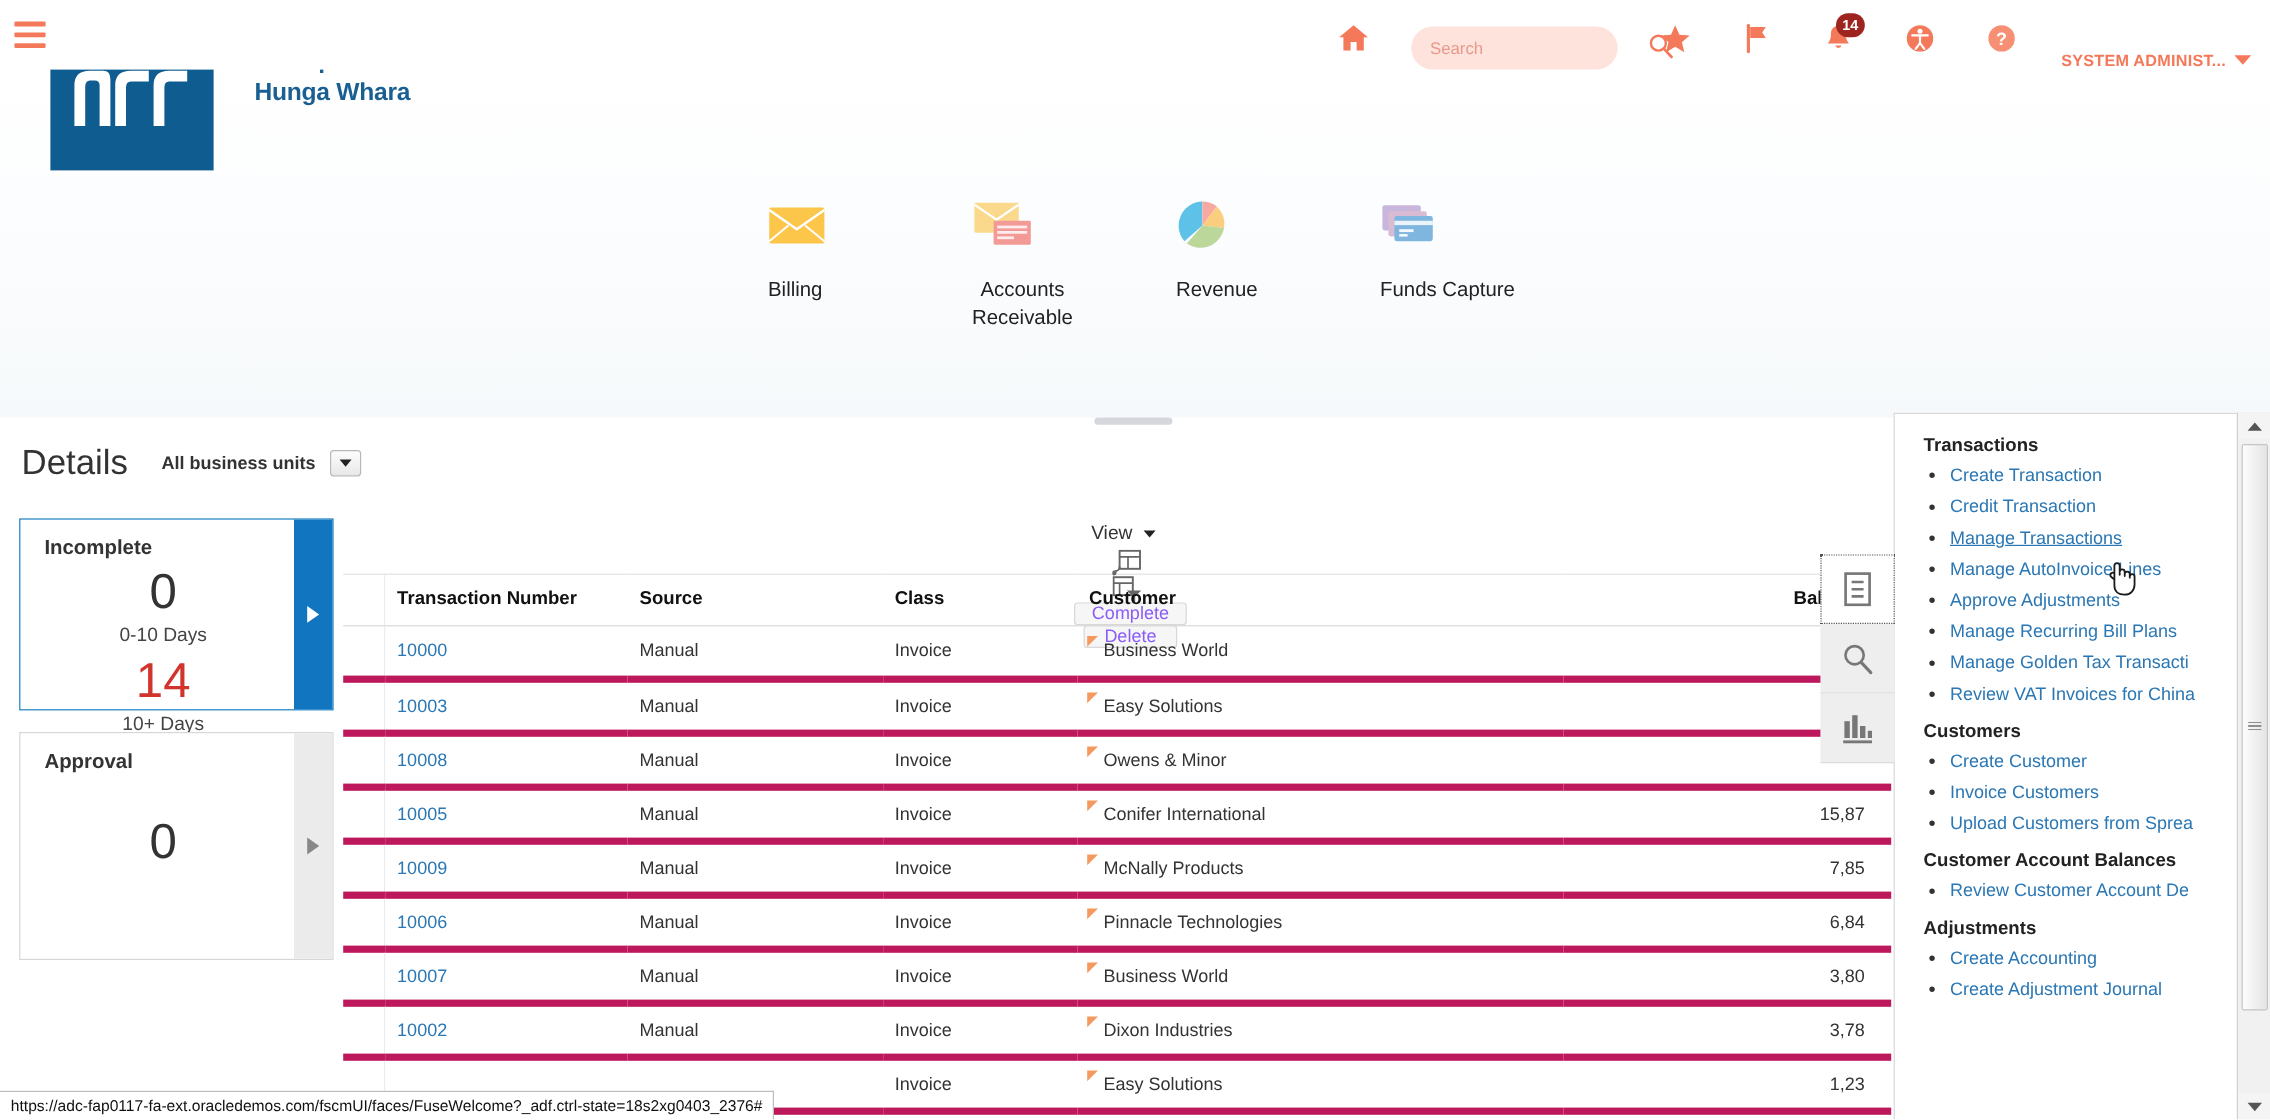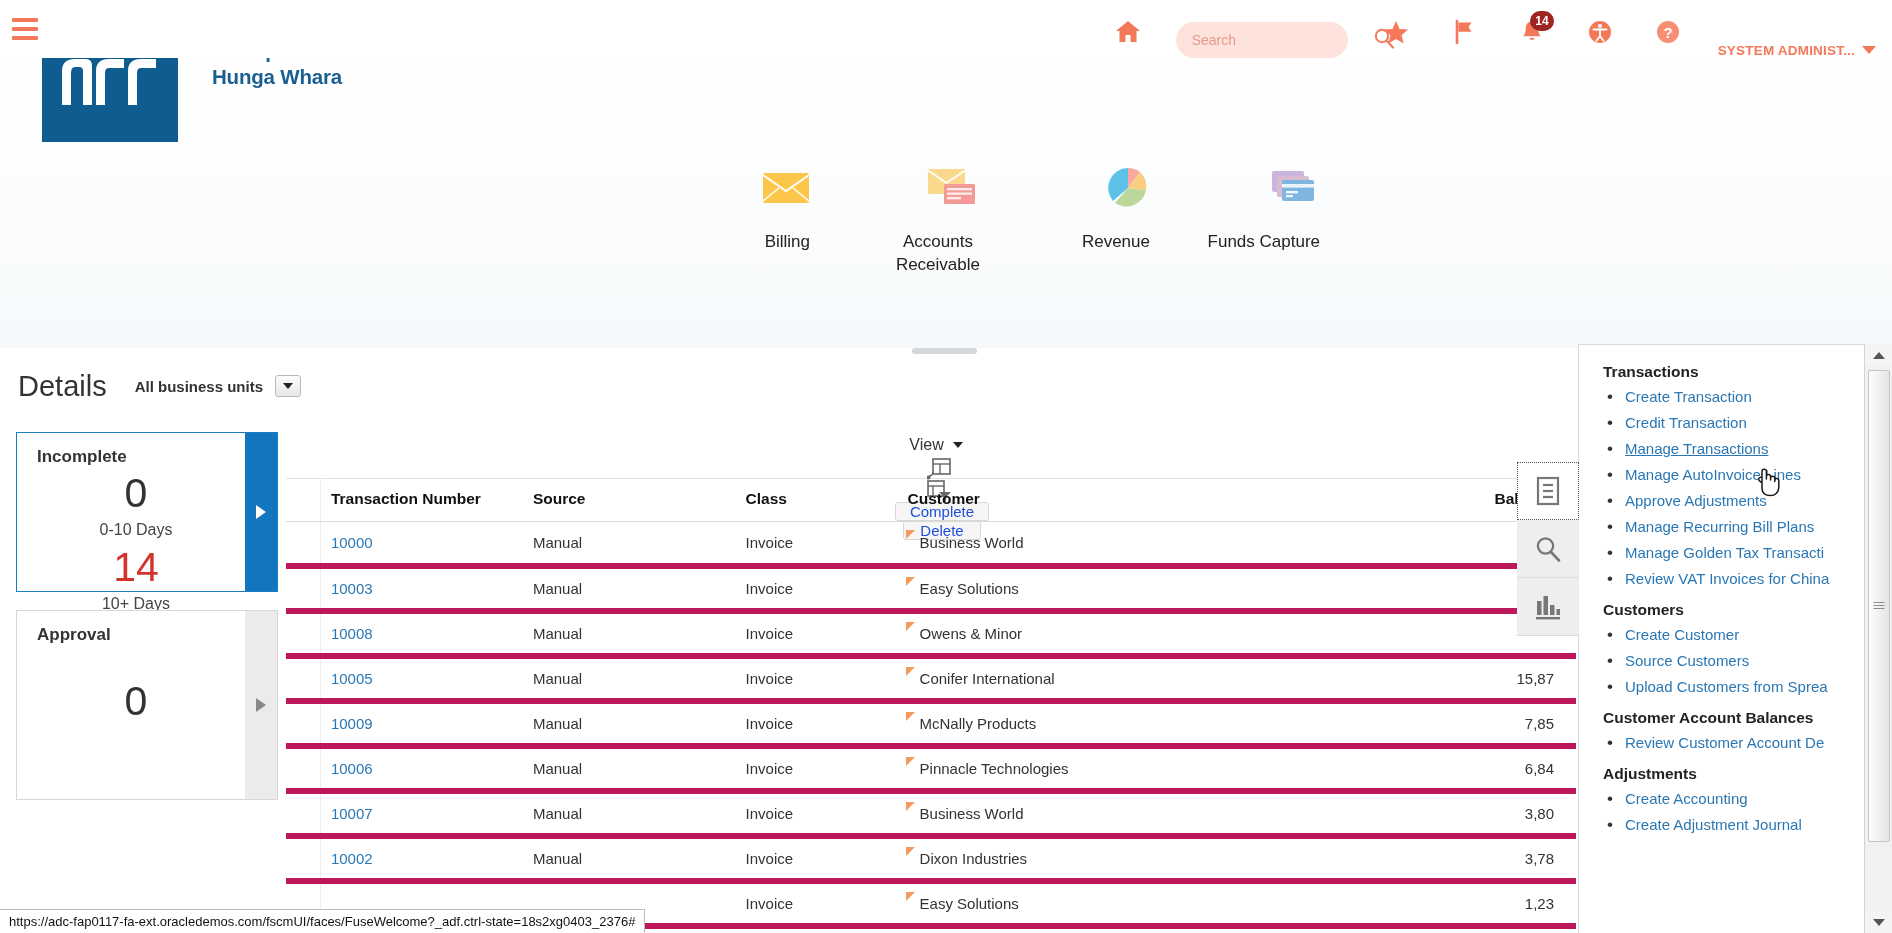--- a/index.html
+++ b/index.html
@@ -69,21 +69,21 @@
     color: #1a5f92; font-weight: bold; font-size: 20.5px; line-height: 26px;
     letter-spacing: -.2px;
   }
 
   
   .springboard {
     position: absolute; top: 160px; left: 0; width: 1892px;
     display: flex; justify-content: flex-start; padding-left: 640px; gap: 0px;
   }
   .sb-item {
-    width: 170px; display: flex; flex-direction: column; align-items: flex-end;
+    width: 170px; display: flex; flex-direction: column; align-items: flex-start;
     cursor: pointer;
   }
   .sb-icon { height: 56px; display: flex; align-items: center; justify-content: center; }
   .sb-label {
     margin-top: 14px; font-size: 17px; color: #222; text-align: center; line-height: 23px;
   }
 
   
   .drag-handle {
     position: absolute; top: 348px; left: 912px; width: 65px; height: 6px;
@@ -142,21 +142,21 @@
     display: flex; align-items: center; gap: 9px; font-size: 16px; color: #333;
     cursor: pointer; padding: 4px 10px;
   }
   .tb-icon-btn {
     width: 44px; height: 34px; display: flex; align-items: center; justify-content: center;
     cursor: pointer; margin-left: 6px;
   }
   .tb-btn {
     height: 31px; min-width: 78px; padding: 0 14px; margin-left: 12px;
     border: 1px solid #d8d8d8; border-radius: 3px; background: #f6f6f6;
-    color: #1d4ed8; font-size: 15px; font-family: "Liberation Sans", sans-serif;
+    color: #8b5cf6; font-size: 15px; font-family: "Liberation Sans", sans-serif;
     cursor: default;
   }
 
   table.txn { width: 100%; border-collapse: collapse; table-layout: fixed; }
   table.txn th {
     font-size: 15.5px; font-weight: bold; color: #111; text-align: left;
     padding: 11px 8px 13px 10px; border-bottom: 1px solid #d9d9d9;
     border-top: 1px solid #e2e2e2;
   }
   table.txn td {
@@ -608,21 +608,21 @@
         <li><a>Manage Recurring Bill Plans</a></li>
         <li><a>Manage Golden Tax Transacti</a></li>
         <li><a>Review VAT Invoices for China</a></li>
       </ul>
     </div>
 
     <div class="rp-group">
       <div class="rp-head">Customers</div>
       <ul class="rp-list">
         <li><a>Create Customer</a></li>
-        <li><a>Source Customers</a></li>
+        <li><a>Invoice Customers</a></li>
         <li><a>Upload Customers from Sprea</a></li>
       </ul>
     </div>
 
     <div class="rp-group">
       <div class="rp-head">Customer Account Balances</div>
       <ul class="rp-list">
         <li><a>Review Customer Account De</a></li>
       </ul>
     </div>

